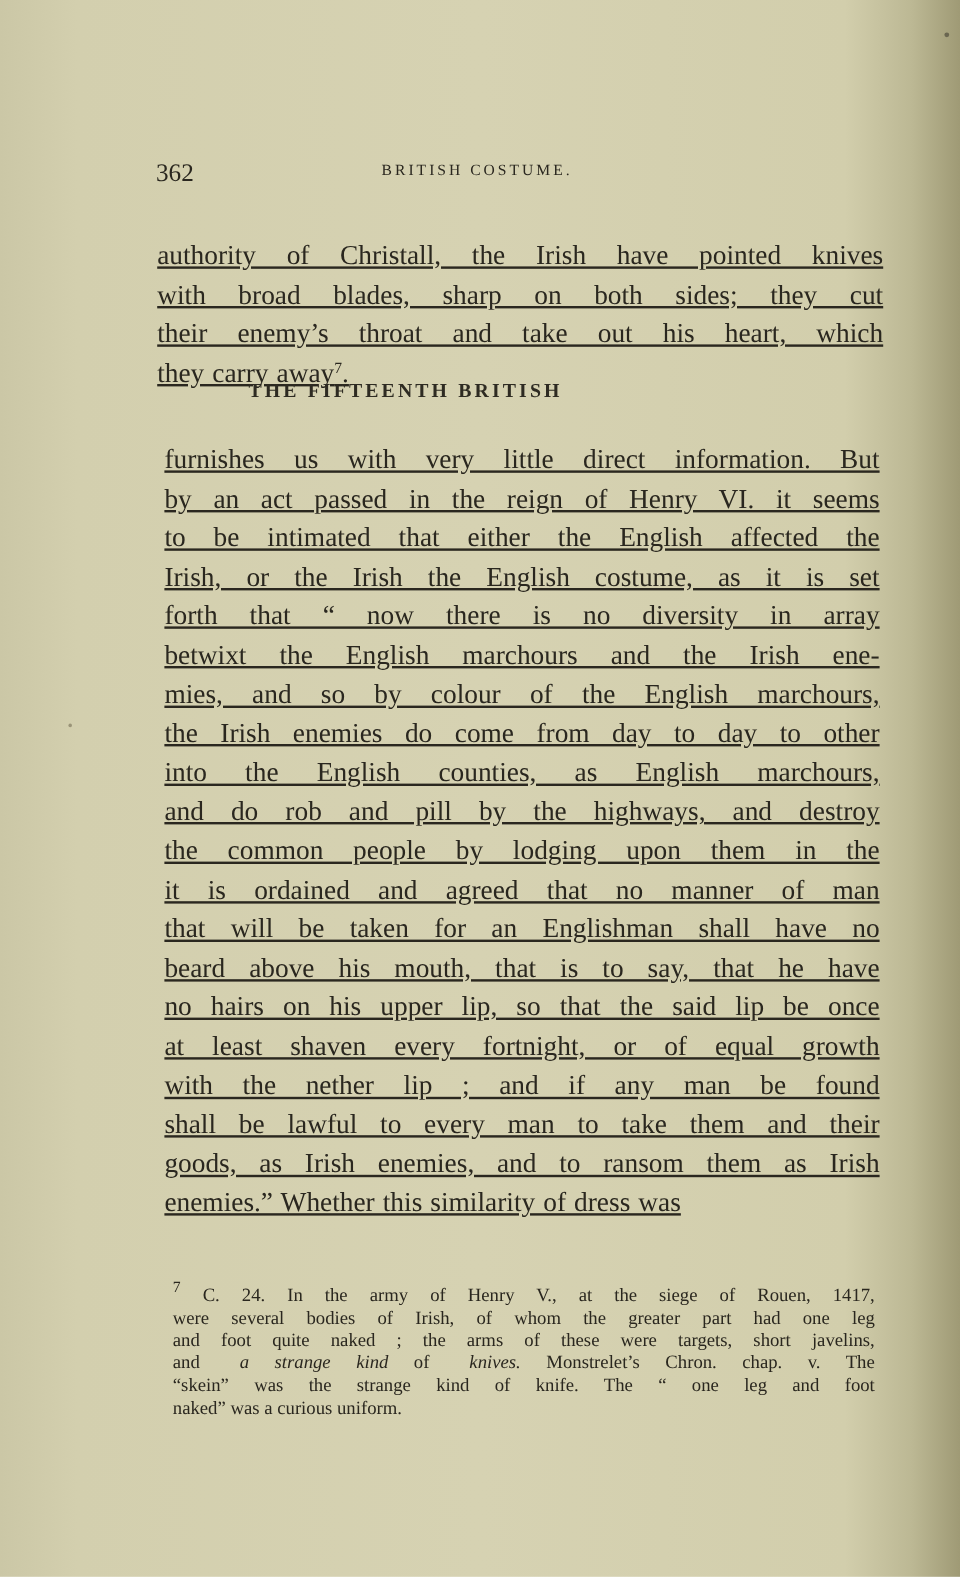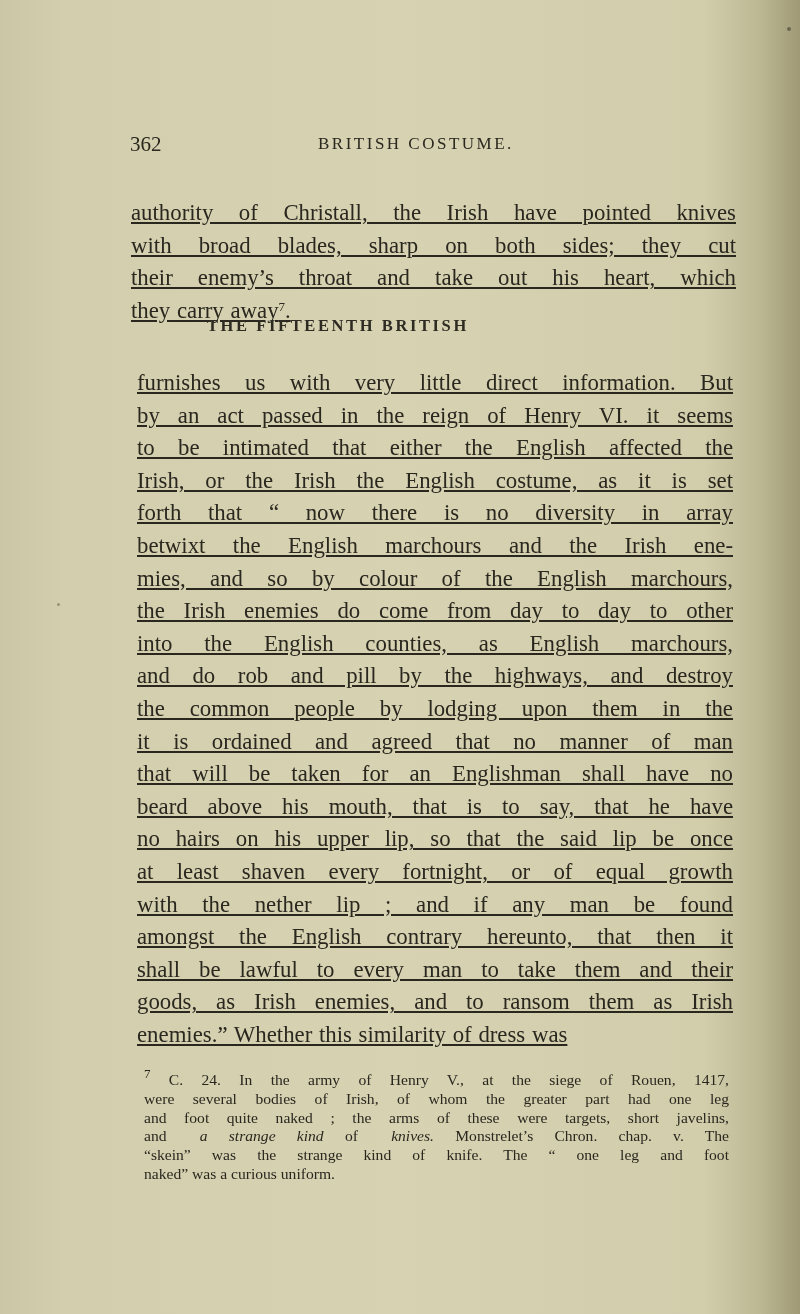--- a/index.html
+++ b/index.html
@@ -5,21 +5,21 @@
   html, body { margin:0; padding:0; }
   body {
     width:800px; height:1314px; overflow:hidden; position:relative;
     background: linear-gradient(90deg, #cbc7a6 0%, #d3cfae 8%, #d6d2b2 50%, #d2ceac 88%, #bcb894 95%, #9f9a75 100%);
     font-family: "Liberation Serif", "DejaVu Serif", serif;
     color:#2a271f;
   }
   .page { position:absolute; left:0; top:0; width:800px; height:980px; }
   .header { position:absolute; top:132px; left:130px; width:600px; height:30px; }
   .page-number { position:absolute; left:0; top:0; font-size:21px; }
-  .running-head { position:absolute; left:188px; top:2px; font-size:17px; letter-spacing:2.5px; }
+  .running-head { position:absolute; left:188px; top:2px; font-size:13px; letter-spacing:2.5px; }
   .body-text { position:absolute; left:131px; top:140px; width:605px; }
   .para { font-size:22.8px; line-height:32.6px; text-align:justify; margin:0; word-spacing:1px; }
   .para .line { display:block; text-align:justify; text-align-last:justify; white-space:nowrap;text-decoration:underline; }
   .para .line.last { text-align-last:left; }
   sup { font-size:13px; vertical-align:7px; line-height:0; }
   .section-heading { position:absolute; left:207px; top:316px; font-size:16.5px; letter-spacing:2.6px; font-weight:bold; color:#2e2b22; }
   .para2 { position:absolute; left:137px; top:367px; width:596px; }
   .footnote { position:absolute; left:144px; top:1071px; width:585px; font-size:15.6px; line-height:18.8px; }
   .footnote .line { display:block; text-align:justify; text-align-last:justify; white-space:nowrap; }
   .footnote .line.last { text-align-last:left; }
@@ -59,21 +59,20 @@
         <span class="line">the Irish enemies do come from day to day to other</span>
         <span class="line">into the English counties, as English marchours,</span>
         <span class="line">and do rob and pill by the highways, and destroy</span>
         <span class="line">the common people by lodging upon them in the</span>
         <span class="line">it is ordained and agreed that no manner of man</span>
         <span class="line">that will be taken for an Englishman shall have no</span>
         <span class="line">beard above his mouth, that is to say, that he have</span>
         <span class="line">no hairs on his upper lip, so that the said lip be once</span>
         <span class="line">at least shaven every fortnight, or of equal growth</span>
         <span class="line">with the nether lip ; and if any man be found</span>
-        <span class="line">amongst the English contrary hereunto, that then it</span>
         <span class="line">shall be lawful to every man to take them and their</span>
         <span class="line">goods, as Irish enemies, and to ransom them as Irish</span>
         <span class="line last">enemies.” Whether this similarity of dress was</span>
       </p>
   </div>
 
   <div class="footnote">
     <span class="line"><sup>7</sup> <span>C. 24. In the army of Henry V., at the siege of Rouen, 1417,</span></span>
     <span class="line">were several bodies of Irish, of whom the greater part had one leg</span>
     <span class="line">and foot quite naked ; the arms of these were targets, short javelins,</span>

